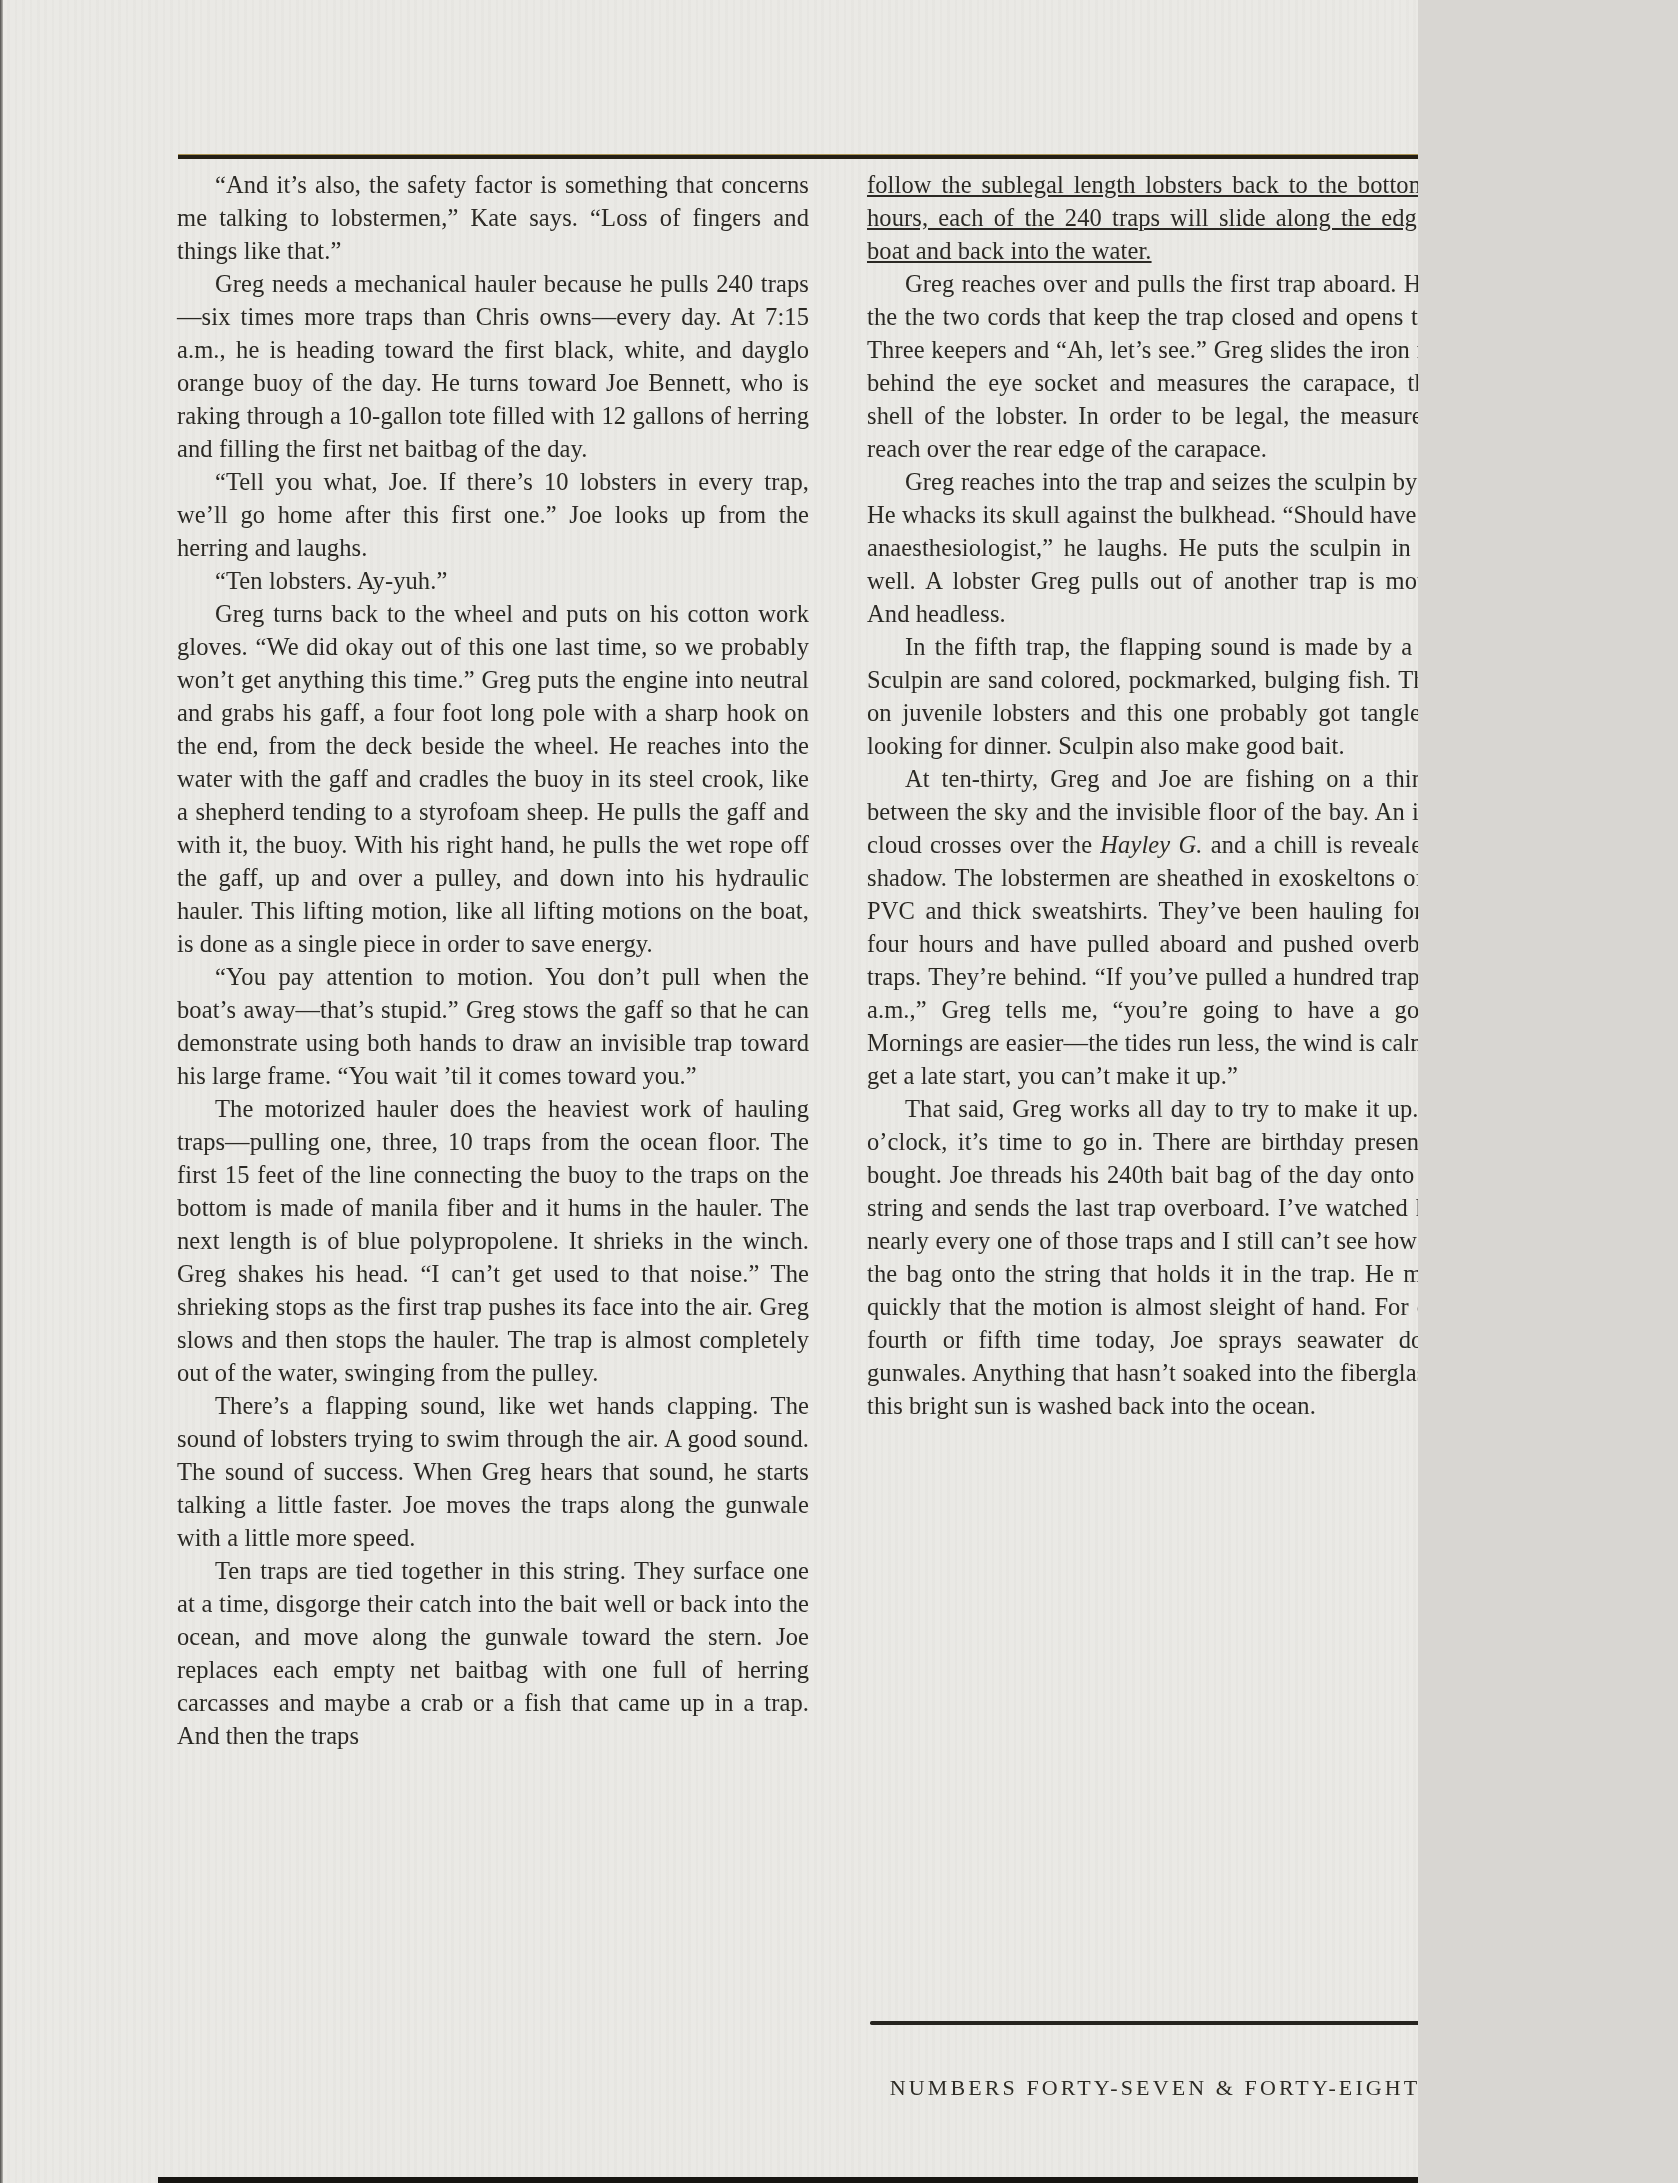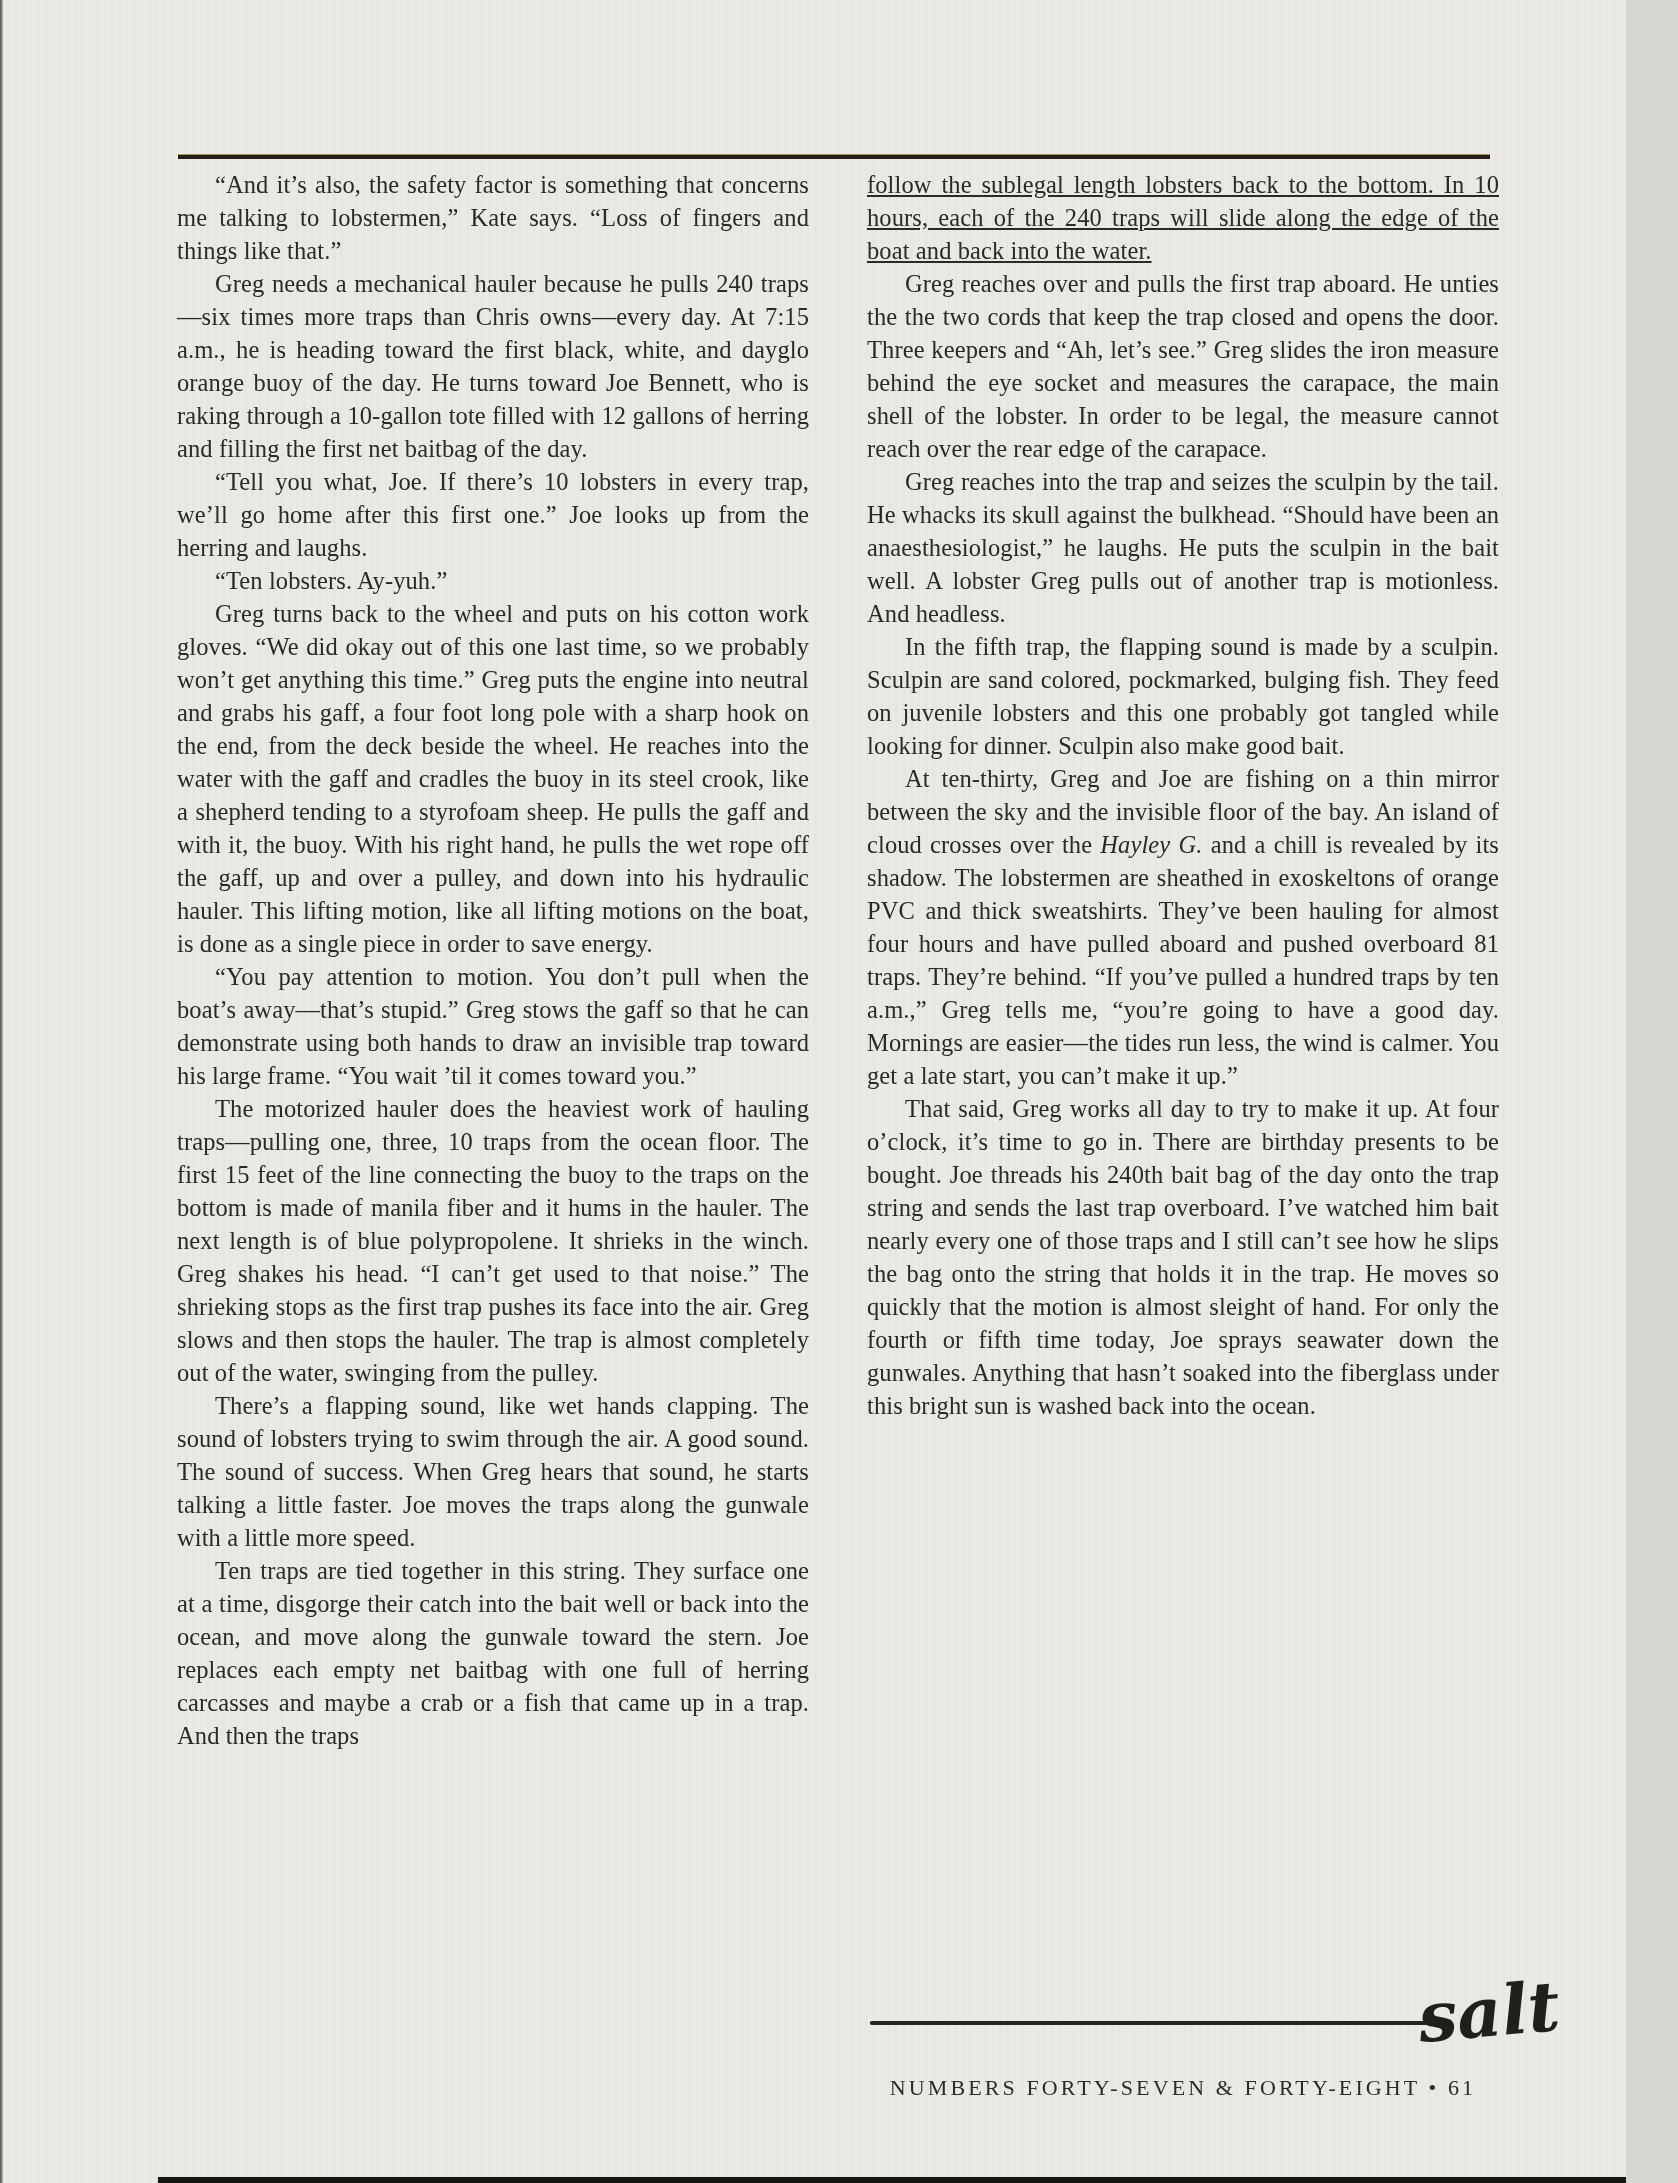--- a/index.html
+++ b/index.html
@@ -1,19 +1,19 @@
 <!DOCTYPE html>
 <html style="font-size:7px"><head>
 <meta charset="utf-8">
 <title>Document</title>
 <style>
   html, body { margin: 0; padding: 0; background: #d8d6d2; }
   .page {
     position: relative;
-    width: 1626px;
+    width: 1418px;
     height: 2183px;
     background: #eae9e5;
     background-image: repeating-linear-gradient(90deg, rgba(60,55,45,0.018) 0px, rgba(60,55,45,0.018) 2.6px, rgba(255,255,255,0.015) 2.6px, rgba(255,255,255,0.015) 7.4px);
     overflow: hidden;
     font-family: "Liberation Serif", "DejaVu Serif", serif;
   }
   .edge-left {
     position: absolute; left: 0; top: 0; width: 3.1px; height: 100%;
     background: linear-gradient(to right, #4d4c49, #b9b7b2);
   }

